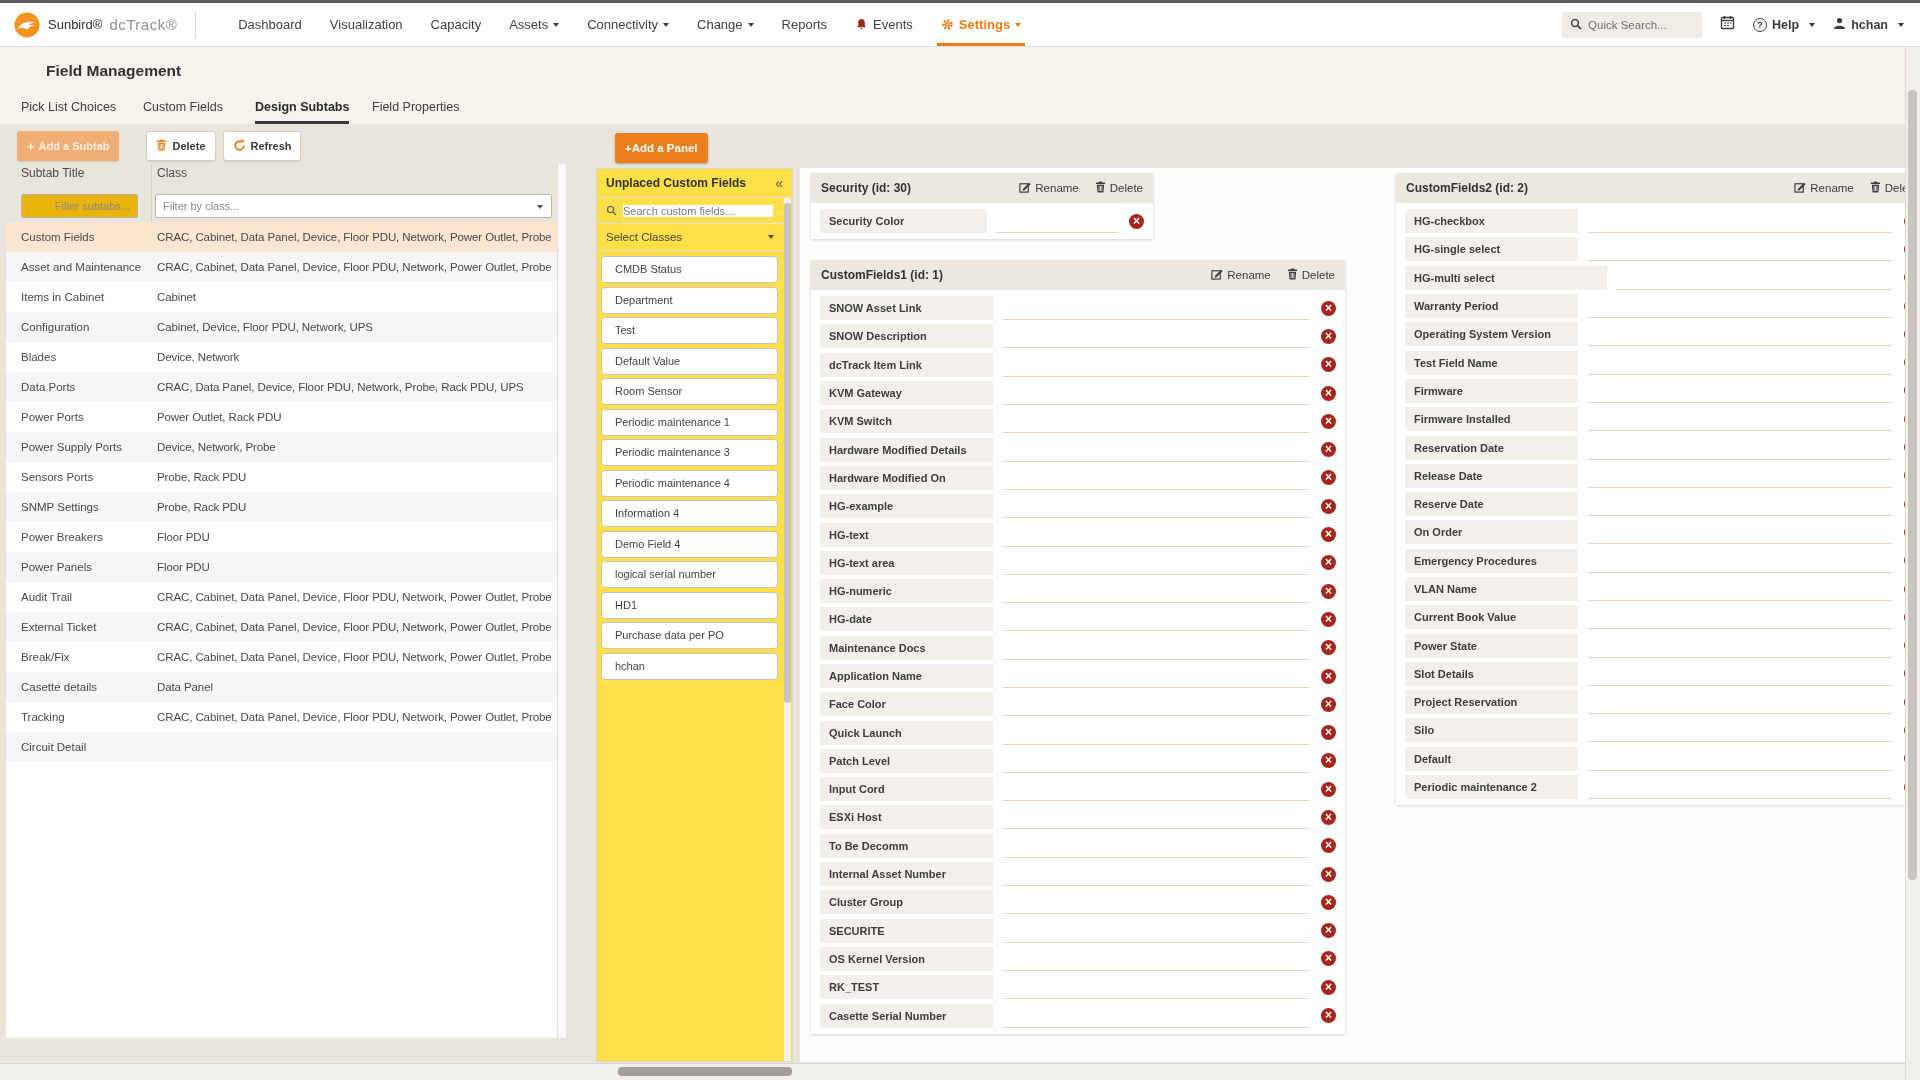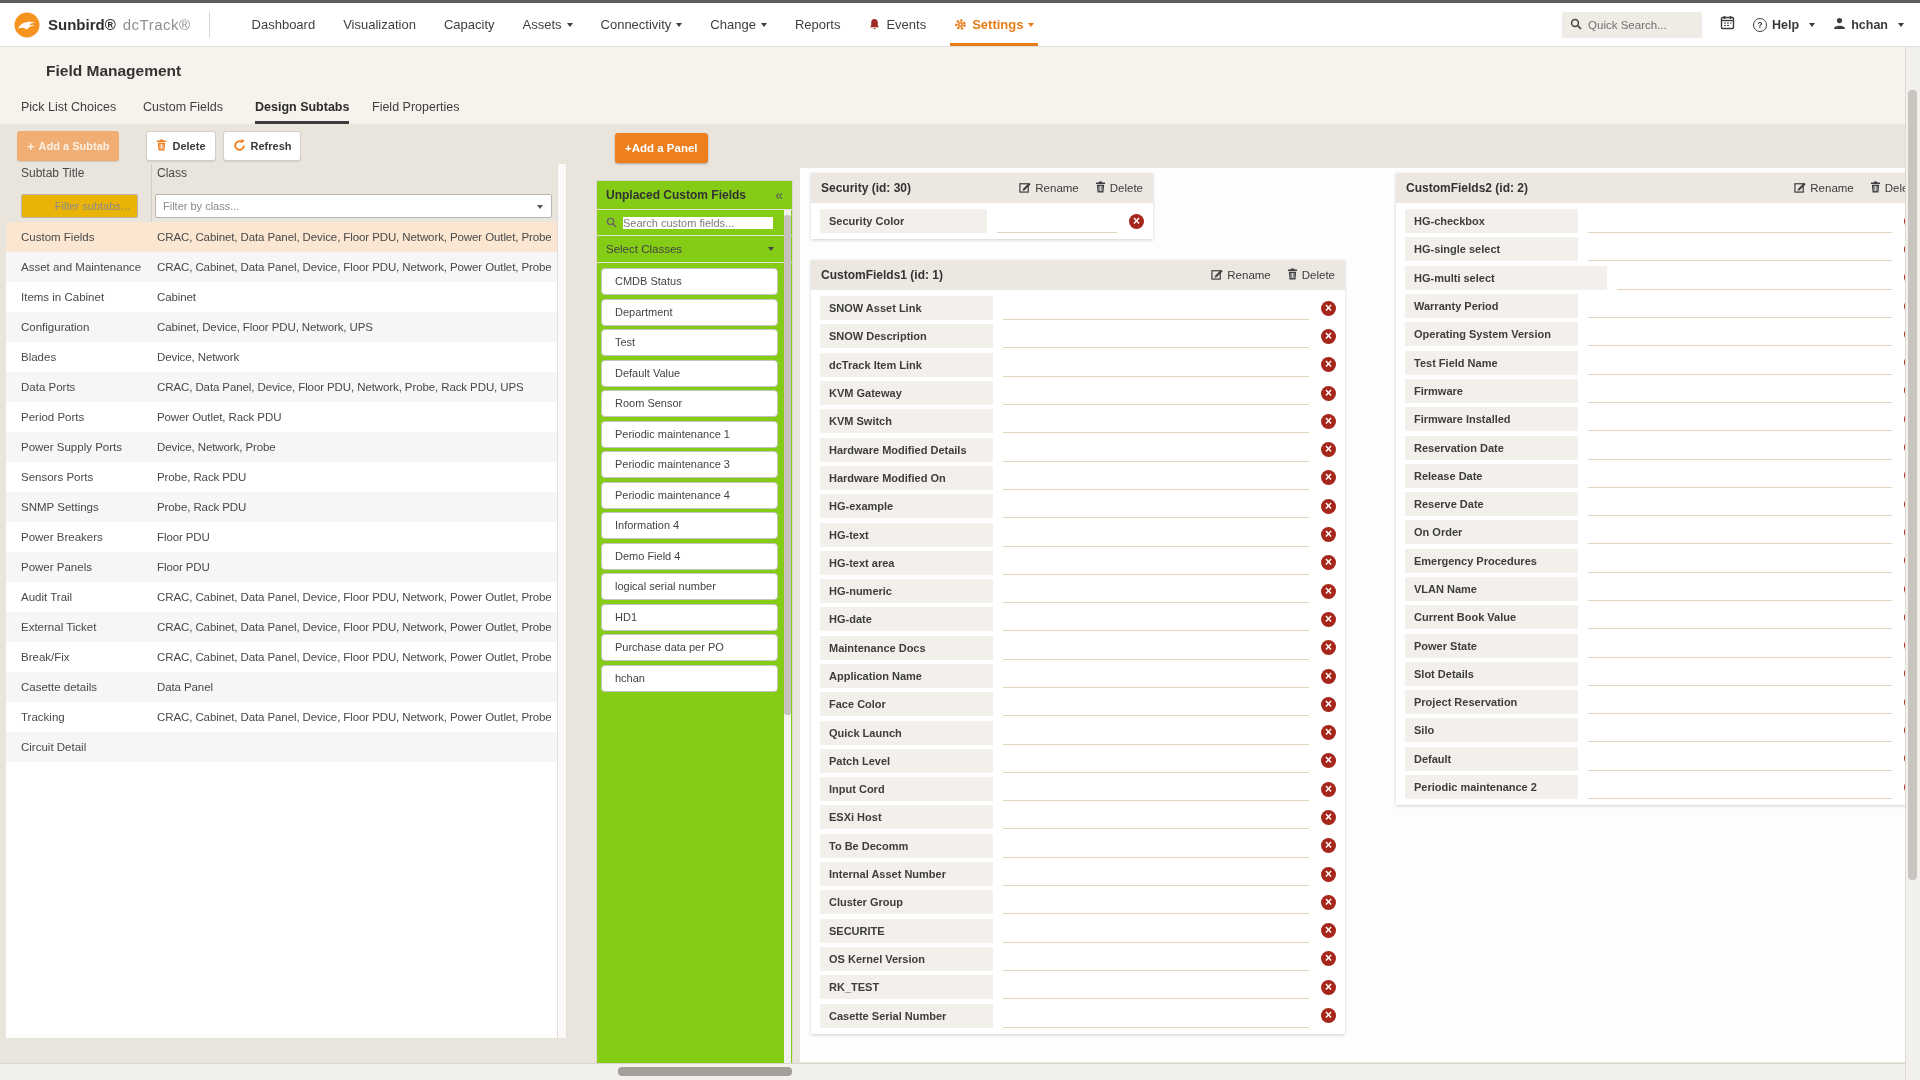--- a/index.html
+++ b/index.html
@@ -5,21 +5,21 @@
   * { margin:0; padding:0; box-sizing:border-box; }
   html,body { width:1920px; height:1080px; overflow:hidden; }
   body { font-family:"Liberation Sans","DejaVu Sans",sans-serif; color:#3e3e3e; }
   #app { position:relative; width:1920px; height:1080px; background:#e9e4dc; }
 
   
   .top-edge { position:absolute; top:0; left:0; width:100%; height:3px; background:#5e5e5e; }
   .navbar { position:absolute; top:3px; left:0; width:100%; height:44px; background:#fff; border-bottom:1px solid #e2dfd9; display:flex; align-items:center; }
   .brand { display:flex; align-items:center; padding-left:14px; }
   .brand .bird { width:26px; height:26px; }
-  .brand-name { font-weight:bold; font-size:15px; color:#2f2f2f; margin-left:8px; }
+  .brand-name { font-weight:normal; font-size:13px; color:#2f2f2f; margin-left:8px; }
   .brand-prod { font-size:15px; color:#8f8f8f; margin-left:7px; letter-spacing:.5px; }
   .brand-divider { width:1px; height:26px; background:#d8d5d0; margin-left:18px; }
   .nav-menu { display:flex; align-items:flex-start; height:100%; margin-left:28px; }
   .nav-item { position:relative; display:flex; align-items:center; height:100%; padding:0 14px; font-size:13px; color:#3f3f3f; cursor:pointer; white-space:nowrap; }
   .nav-item .nicon { display:inline-flex; margin-right:5px; }
   .nav-item.active { color:#e87c18; font-weight:bold; }
   .nav-item.active::after { content:""; position:absolute; left:10px; right:10px; bottom:0; height:3px; background:#e87c18; }
   .caret { display:inline-block; width:0; height:0; border-left:3.5px solid transparent; border-right:3.5px solid transparent; border-top:4.5px solid currentColor; margin-left:5px; }
   .nav-right { margin-left:auto; display:flex; align-items:center; gap:18px; padding-right:16px; }
   .quick-search { display:flex; align-items:center; width:140px; height:26px; background:#efece6; border-radius:2px; padding:0 8px; gap:6px; }
@@ -55,21 +55,21 @@
   .table-body { position:absolute; left:6px; top:222px; width:551px; height:816px; background:#fff; }
   .trow { display:flex; height:30px; align-items:center; font-size:11.5px; color:#494949; cursor:pointer; }
   .trow.alt { background:#f6f6f6; }
   .trow.selected { background:#fbe7d1; }
   .tcell-title { width:145px; padding-left:15px; flex:none; overflow:hidden; white-space:nowrap; }
   .tcell-class { width:400px; padding-left:6px; overflow:hidden; white-space:nowrap; letter-spacing:-.1px; }
   .left-scrolltrack { position:absolute; left:557px; top:164px; width:10px; height:874px; background:#fbfaf8; border-left:1px solid #e3e0da; border-right:1px solid #e3e0da; }
 
   
   .add-panel-btn { position:absolute; left:615px; top:133px; height:30px; padding:0 10px; background:#ee7f1e; color:#fff; border-radius:3px; display:flex; align-items:center; font-size:11.5px; font-weight:bold; box-shadow:0 1px 2px rgba(0,0,0,.3); cursor:pointer; }
-  .unplaced { position:absolute; left:596px; top:180px; width:197px; height:894px; background:#84cc16; border:1px solid #dcd8d2; }
+  .unplaced { position:absolute; left:596px; top:168px; width:197px; height:894px; background:#fde047; border:1px solid #dcd8d2; }
   .unplaced-header { height:28px; display:flex; align-items:center; padding:0 9px; font-size:12px; font-weight:bold; color:#333; }
   .collapse-glyph { margin-left:auto; font-size:14px; color:#555; cursor:pointer; font-weight:normal; }
   .u-search { height:27px; border-top:1px solid #e4e1dc; border-bottom:1px solid #e4e1dc; display:flex; align-items:center; padding:0 9px; gap:6px; }
   .u-search input { border:none; outline:none; width:150px; font-size:11px; color:#555; font-family:inherit; }
   .u-search input::placeholder { color:#7d7d7d; }
   .u-classes { position:relative; height:27px; border-bottom:1px solid #e4e1dc; display:flex; align-items:center; padding:0 9px; font-size:11.5px; color:#444; cursor:pointer; }
   .u-classes .caret { position:absolute; right:18px; color:#444; }
   .chip-list { padding:5px 4px; }
   .chip { width:177px; height:27px; line-height:25px; border:1px solid #c6c4c0; border-radius:4px; background:#fff; font-size:11px; color:#444; padding-left:13px; margin-bottom:3.5px; cursor:grab; overflow:hidden; white-space:nowrap; }
   .mid-scrolltrack { position:absolute; right:1px; top:29px; width:7px; height:863px; background:#f3f1ee; }
@@ -251,21 +251,21 @@
       </div>
       <div class="trow">
         <div class="tcell-title">Blades</div>
         <div class="tcell-class">Device, Network</div>
       </div>
       <div class="trow alt">
         <div class="tcell-title">Data Ports</div>
         <div class="tcell-class">CRAC, Data Panel, Device, Floor PDU, Network, Probe, Rack PDU, UPS</div>
       </div>
       <div class="trow">
-        <div class="tcell-title">Period Ports</div>
+        <div class="tcell-title">Power Ports</div>
         <div class="tcell-class">Power Outlet, Rack PDU</div>
       </div>
       <div class="trow alt">
         <div class="tcell-title">Power Supply Ports</div>
         <div class="tcell-class">Device, Network, Probe</div>
       </div>
       <div class="trow">
         <div class="tcell-title">Sensors Ports</div>
         <div class="tcell-class">Probe, Rack PDU</div>
       </div>

